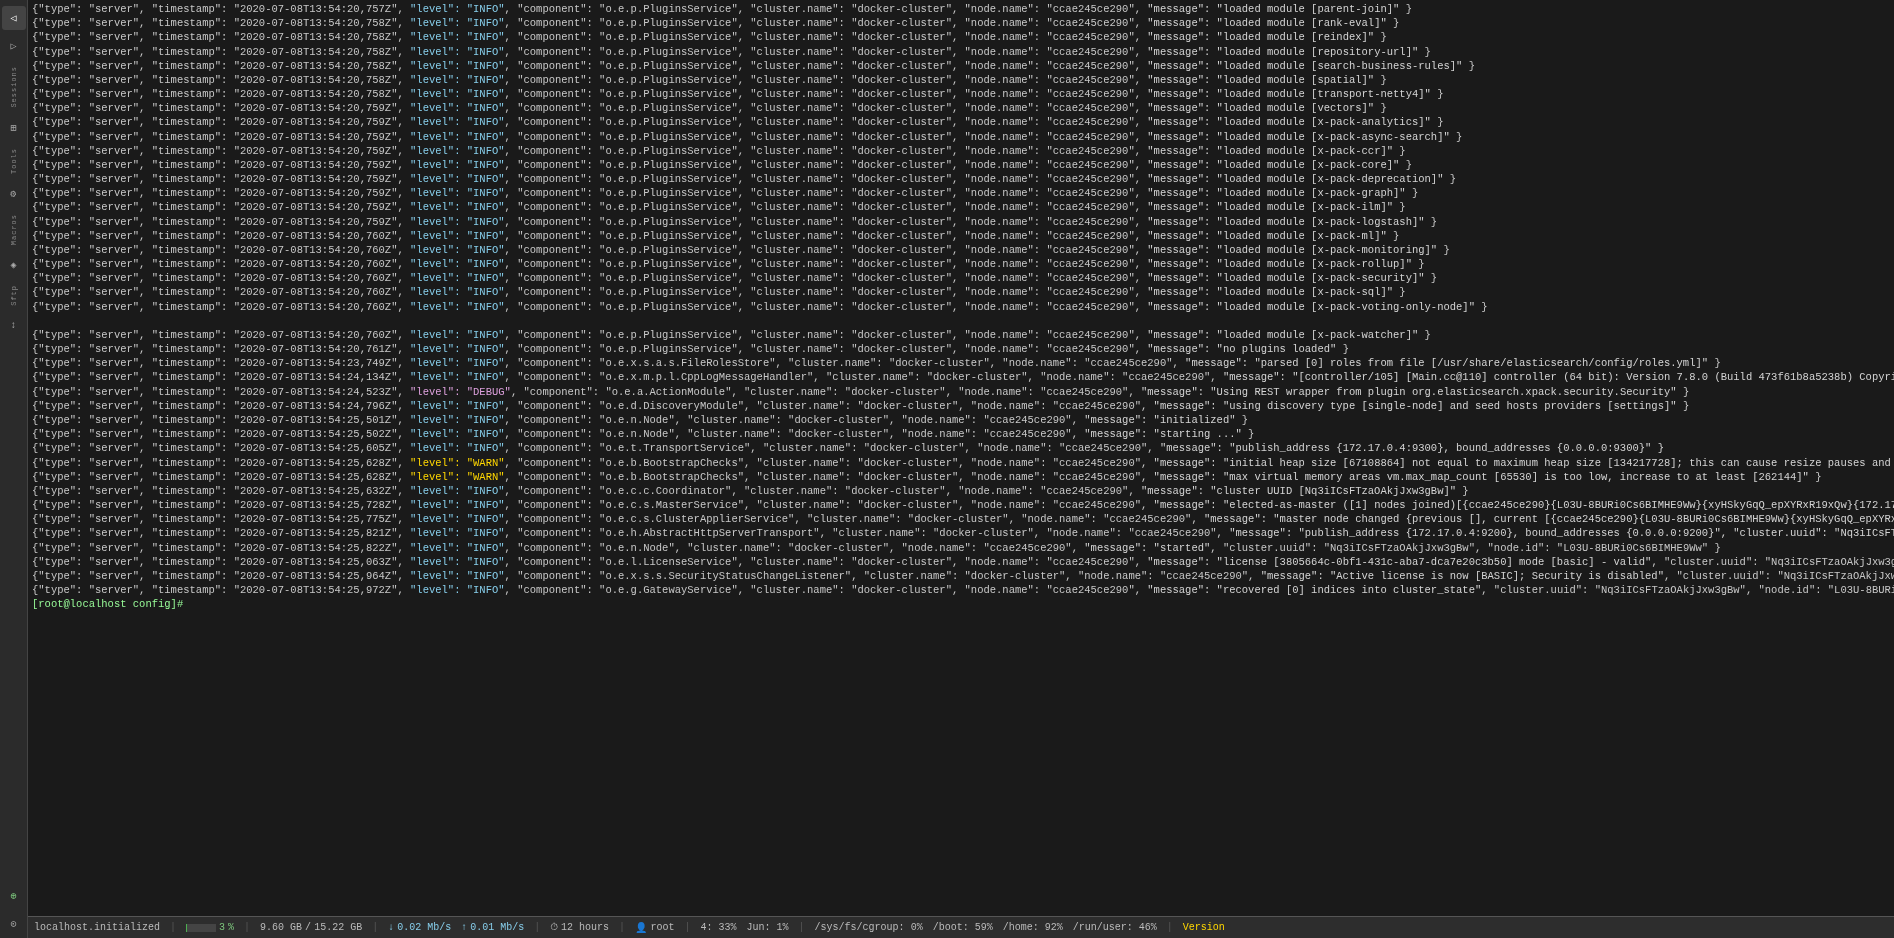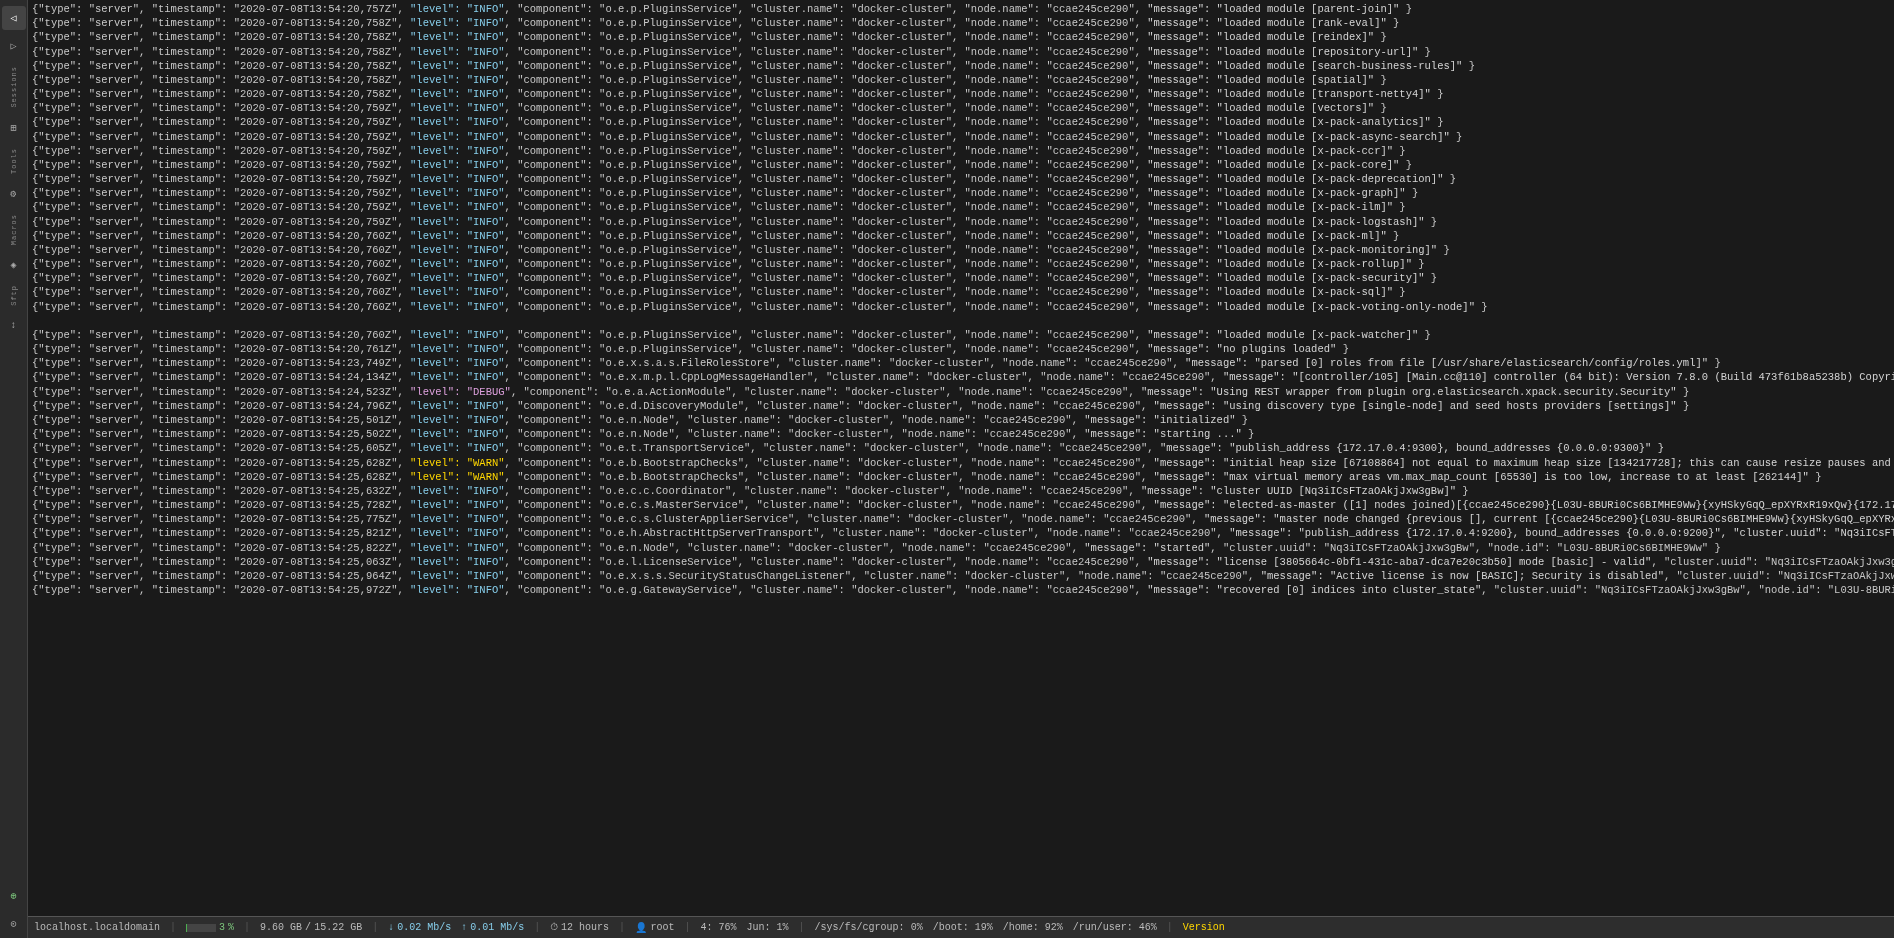--- a/index.html
+++ b/index.html
@@ -169,25 +169,26 @@
     <div class="log-line">{"type": "server", "timestamp": "2020-07-08T13:54:25,628Z", <span style="color:#ffd700">"level": "WARN"</span>, "component": "o.e.b.BootstrapChecks", "cluster.name": "docker-cluster", "node.name": "ccae245ce290", <span style="color:#d4d4d4">"message": "initial heap size [67108864] not equal to maximum heap size [134217728]; this can cause resize pauses and prevents mlockall from locking the entire heap"</span> }</div>
     <div class="log-line">{"type": "server", "timestamp": "2020-07-08T13:54:25,628Z", <span style="color:#ffd700">"level": "WARN"</span>, "component": "o.e.b.BootstrapChecks", "cluster.name": "docker-cluster", "node.name": "ccae245ce290", <span style="color:#d4d4d4">"message": "max virtual memory areas vm.max_map_count [65530] is too low, increase to at least [262144]"</span> }</div>
     <div class="log-line">{"type": "server", "timestamp": "2020-07-08T13:54:25,632Z", <span style="color:#87ceeb">"level": "INFO"</span>, "component": "o.e.c.c.Coordinator", "cluster.name": "docker-cluster", "node.name": "ccae245ce290", <span style="color:#d4d4d4">"message": "cluster UUID [Nq3iICsFTzaOAkjJxw3gBw]"</span> }</div>
     <div class="log-line">{"type": "server", "timestamp": "2020-07-08T13:54:25,728Z", <span style="color:#87ceeb">"level": "INFO"</span>, "component": "o.e.c.s.MasterService", "cluster.name": "docker-cluster", "node.name": "ccae245ce290", <span style="color:#d4d4d4">"message": "elected-as-master ([1] nodes joined)[{ccae245ce290}{L03U-8BURi0Cs6BIMHE9Ww}{xyHSkyGqQ_epXYRxR19xQw}{<span style="&lt;/span&gt;color:#ffb6c1">172.17.0.4</span>}{}{dilm}{ml.machine_memory=16344379392, xpack.installed=true, ml.max_open_jobs=20} elect leader, _BECOME_MASTER_TASK_, _FINISH_ELECTION_, term: 5, version: 27, reason: master node changed {previous [], current [{ccae245ce290}{L03U-8BURi0Cs6BIMHE9Ww}{xyHSkyGqQ_epXYRxR19xQw}{}{}{dilm}{ml.machine_memory=16344379392, xpack.installed=true, ml.max_open_jobs=20}}]}" }</span></div>
     <div class="log-line">{"type": "server", "timestamp": "2020-07-08T13:54:25,775Z", <span style="color:#87ceeb">"level": "INFO"</span>, "component": "o.e.c.s.ClusterApplierService", "cluster.name": "docker-cluster", "node.name": "ccae245ce290", <span style="color:#d4d4d4">"message": "master node changed {previous [], current [{ccae245ce290}{L03U-8BURi0Cs6BIMHE9Ww}{xyHSkyGqQ_epXYRxR19xQw}{}{}{dilm}{ml.machine_memory=16344379392, xpack.installed=true, ml.max_open_jobs=20}]}, term: 5, version: 27, reason: Publication{term=5, version=27}" }</span></div>
     <div class="log-line">{"type": "server", "timestamp": "2020-07-08T13:54:25,821Z", <span style="color:#87ceeb">"level": "INFO"</span>, "component": "o.e.h.AbstractHttpServerTransport", "cluster.name": "docker-cluster", "node.name": "ccae245ce290", <span style="color:#d4d4d4">"message": "publish_address {<span style="&lt;/span&gt;color:#ffb6c1">172.17.0.4:9200</span>}, bound_addresses {0.0.0.0:9200}", "cluster.uuid": "Nq3iICsFTzaOAkjJxw3gBw", "node.id": "L03U-8BURi0Cs6BIMHE9Ww" }</span></div>
     <div class="log-line">{"type": "server", "timestamp": "2020-07-08T13:54:25,822Z", <span style="color:#87ceeb">"level": "INFO"</span>, "component": "o.e.n.Node", "cluster.name": "docker-cluster", "node.name": "ccae245ce290", <span style="color:#d4d4d4">"message": "started"</span>, "cluster.uuid": "Nq3iICsFTzaOAkjJxw3gBw", "node.id": "L03U-8BURi0Cs6BIMHE9Ww" }</div>
     <div class="log-line">{"type": "server", "timestamp": "2020-07-08T13:54:25,063Z", <span style="color:#87ceeb">"level": "INFO"</span>, "component": "o.e.l.LicenseService", "cluster.name": "docker-cluster", "node.name": "ccae245ce290", <span style="color:#d4d4d4">"message": "license [3805664c-0bf1-431c-aba7-dca7e20c3b50] mode [basic] - valid"</span>, "cluster.uuid": "Nq3iICsFTzaOAkjJxw3gBw", "node.id": "L03U-8BURi0Cs6BIMHE9Ww" }</div>
     <div class="log-line">{"type": "server", "timestamp": "2020-07-08T13:54:25,964Z", <span style="color:#87ceeb">"level": "INFO"</span>, "component": "o.e.x.s.s.SecurityStatusChangeListener", "cluster.name": "docker-cluster", "node.name": "ccae245ce290", <span style="color:#d4d4d4">"message": "Active license is now [BASIC]; Security is disabled"</span>, "cluster.uuid": "Nq3iICsFTzaOAkjJxw3gBw", "node.id": "L03U-8BURi0Cs6BIMHE9Ww" }</div>
     <div class="log-line">{"type": "server", "timestamp": "2020-07-08T13:54:25,972Z", <span style="color:#87ceeb">"level": "INFO"</span>, "component": "o.e.g.GatewayService", "cluster.name": "docker-cluster", "node.name": "ccae245ce290", <span style="color:#d4d4d4">"message": "recovered [0] indices into cluster_state"</span>, "cluster.uuid": "Nq3iICsFTzaOAkjJxw3gBw", "node.id": "L03U-8BURi0Cs6BIMHE9Ww" }</div>
+    <div class="log-line"><span style="color:#98fb98">[root@localhost config]# </span></div>
   </div>
 
 <div class="bottom-bar">
   <div class="bottom-item">
-    <span>localhost.localdomain</span>
+    <span>localhost.initialized</span>
   </div>
   <span class="sep">|</span>
   <div class="bottom-item green">
     <span class="bar-bg">
       <span class="bar-fill" id="cpu-fill" style="width:3%"></span>
     </span>
     <span>3</span>%
   </div>
   <span class="sep">|</span>
   <div class="bottom-item">
@@ -209,31 +210,31 @@
     <span>⏱</span>
     <span>12 hours</span>
   </div>
   <span class="sep">|</span>
   <div class="bottom-item">
     <span>👤</span>
     <span>root</span>
   </div>
   <span class="sep">|</span>
   <div class="bottom-item">
-    <span>4: 76%</span>
+    <span>4: 33%</span>
   </div>
   <div class="bottom-item">
     <span>Jun: 1%</span>
   </div>
   <span class="sep">|</span>
   <div class="bottom-item">
     <span>/sys/fs/cgroup: 0%</span>
   </div>
   <div class="bottom-item">
-    <span>/boot: 19%</span>
+    <span>/boot: 59%</span>
   </div>
   <div class="bottom-item">
     <span>/home: 92%</span>
   </div>
   <div class="bottom-item">
     <span>/run/user: 46%</span>
   </div>
   <span class="sep">|</span>
   <div class="bottom-item yellow">
     <span>Version</span>

